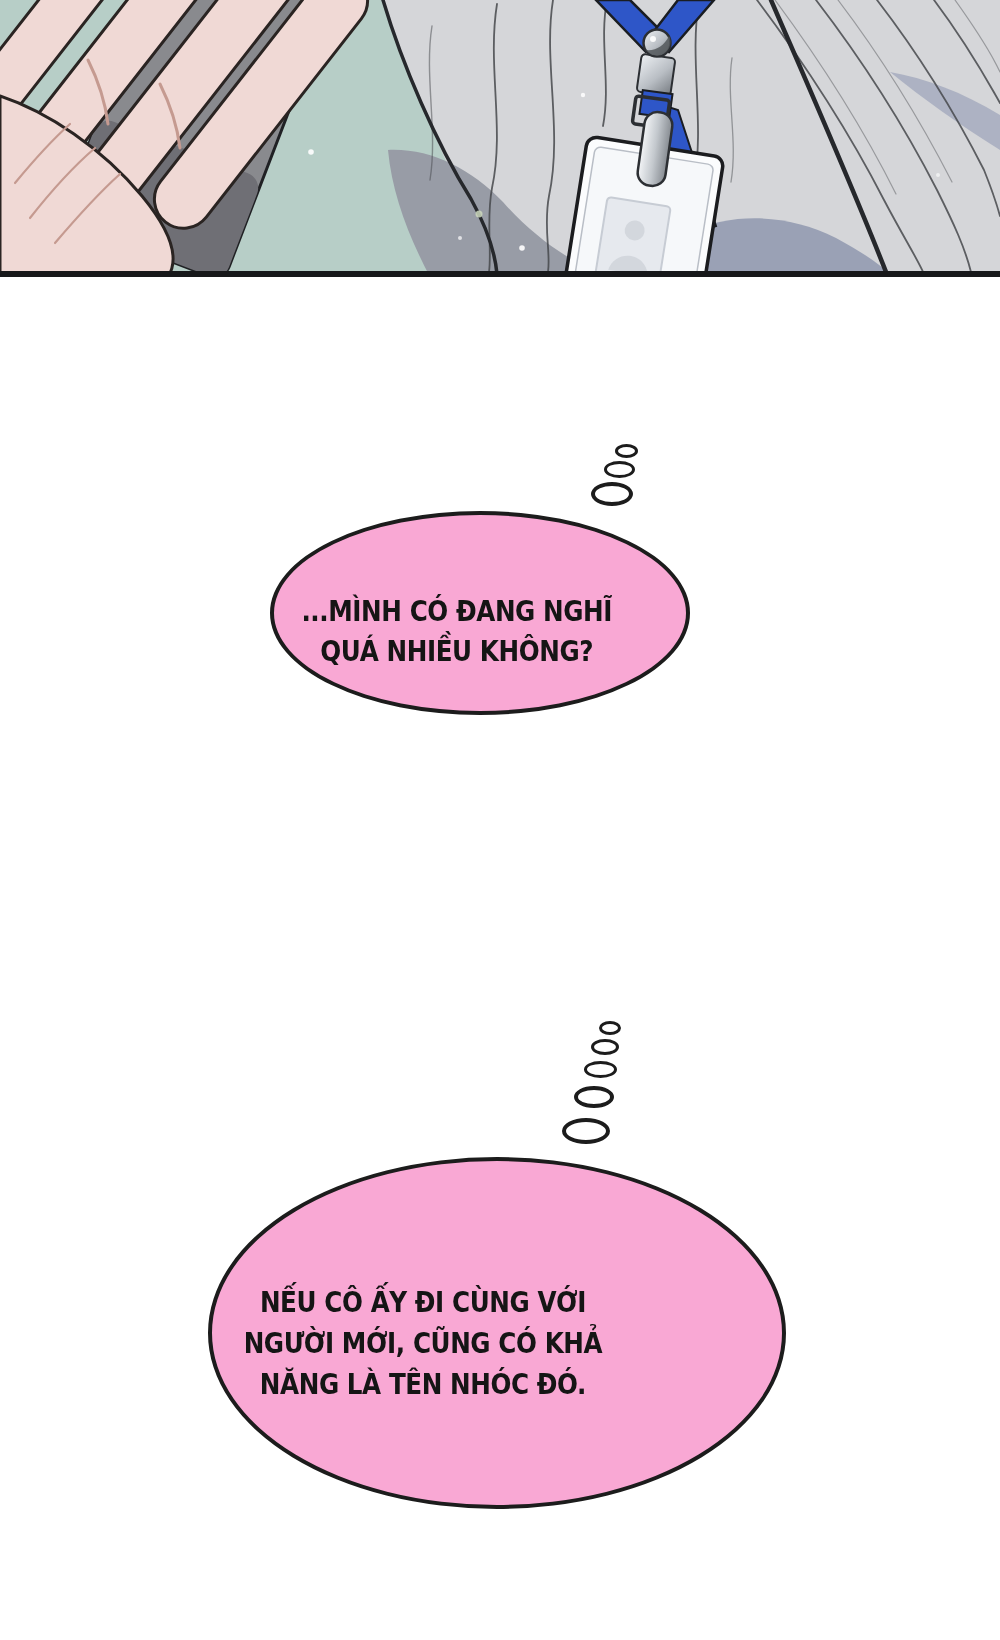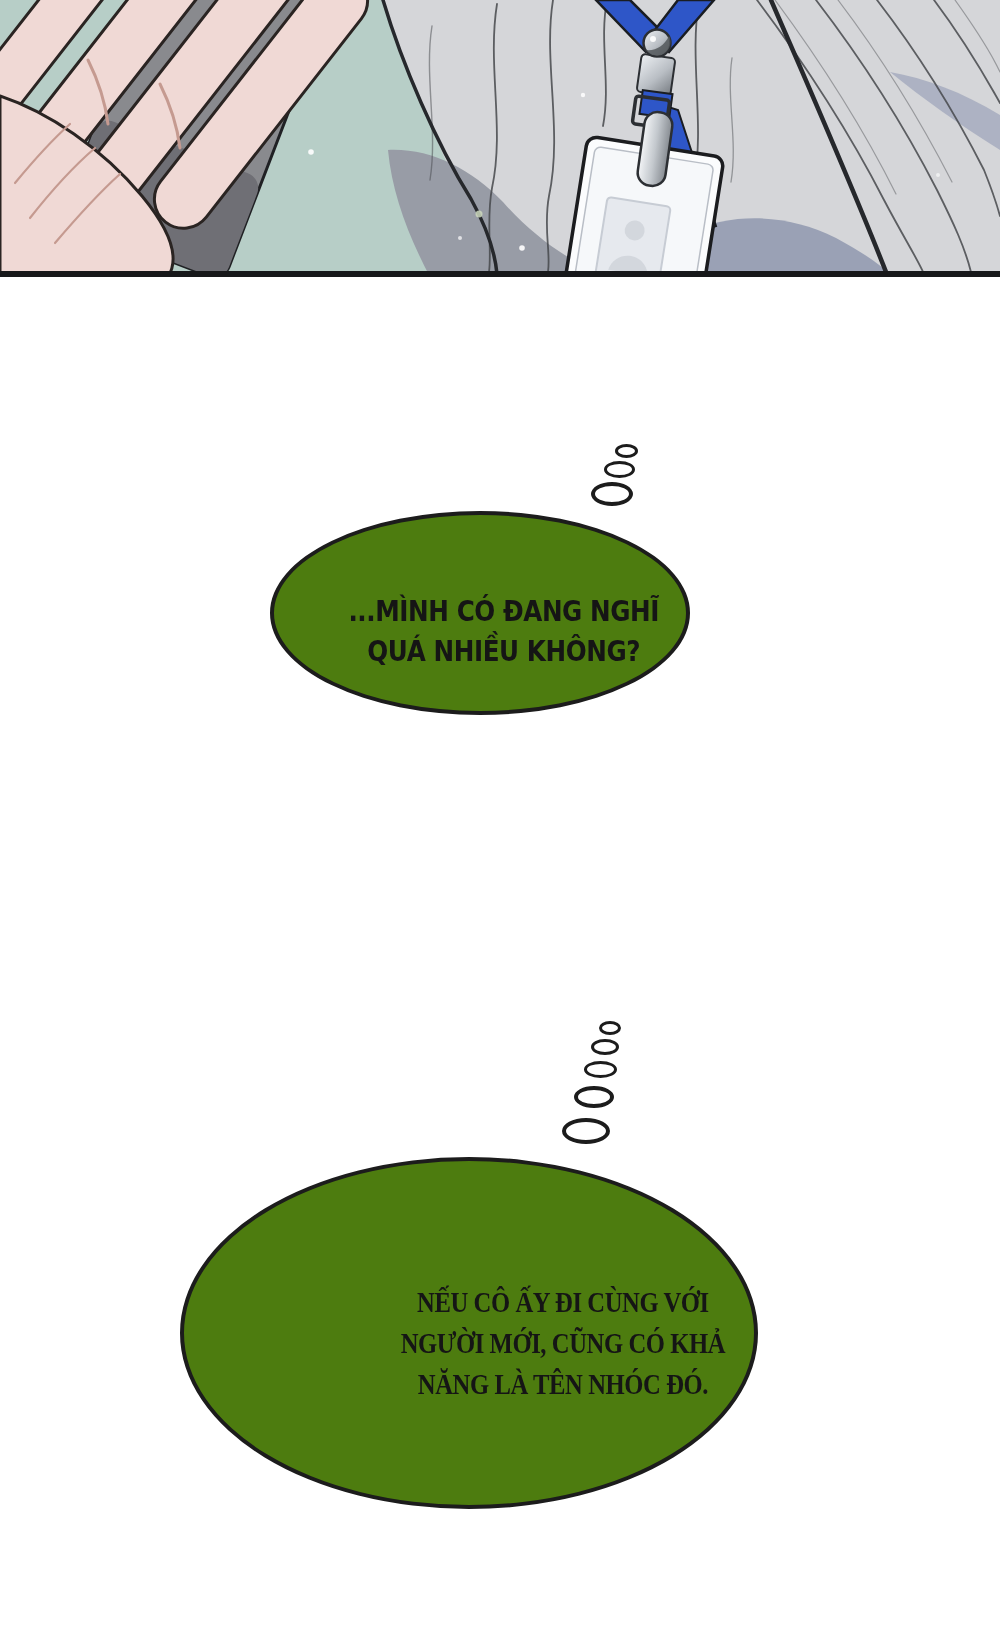--- a/index.html
+++ b/index.html
@@ -24,38 +24,38 @@
     border-style: solid;
     border-color: #1c1c1c;
     border-radius: 50%;
     background: #ffffff;
     box-sizing: border-box;
   }
 
   
   .bubble {
     position: absolute;
-    background: #4d7c0f;
+    background: #f9a8d4;
     border: 4px solid #1c1c1c;
     border-radius: 50%;
     box-sizing: border-box;
     display: flex;
     align-items: center;
-    justify-content: flex-end;
+    justify-content: flex-start;
   }
   .bubble .text {
     text-align: center;
     font-weight: bold;
     color: #151515;
     letter-spacing: -0.5px;
     white-space: nowrap;
   }
   .bubble-1 { left: 270px; top: 511px; width: 420px; height: 204px; }
   .bubble-1 .text { font-size: 29px; line-height: 40px; transform: translateY(18px) scaleX(0.85); }
-  .bubble-2 { left: 180px; top: 1157px; width: 578px; height: 352px; font-family: Liberation Serif, serif; }
+  .bubble-2 { left: 208px; top: 1157px; width: 578px; height: 352px; }
   .bubble-2 .text { font-size: 29px; line-height: 41px; transform: translateY(10px) scaleX(0.85); }
 </style>
 </head>
 <body>
 
 <div class="page">
 
   <div class="panel">
     <svg width="1000" height="277" viewBox="0 0 1000 277">
       <defs>

